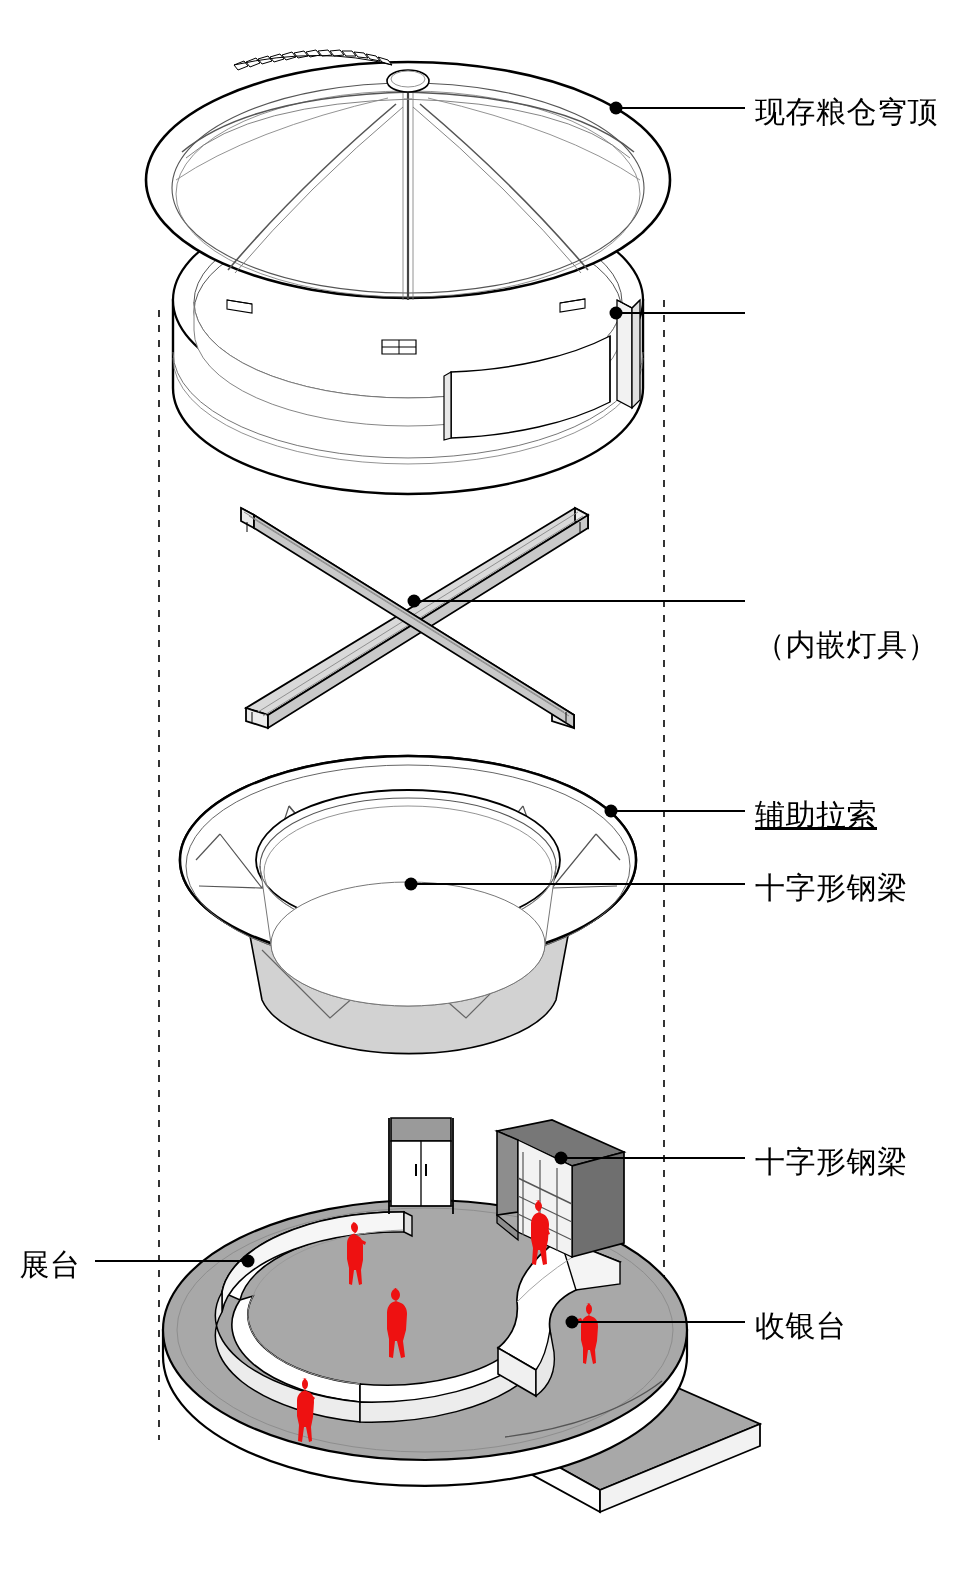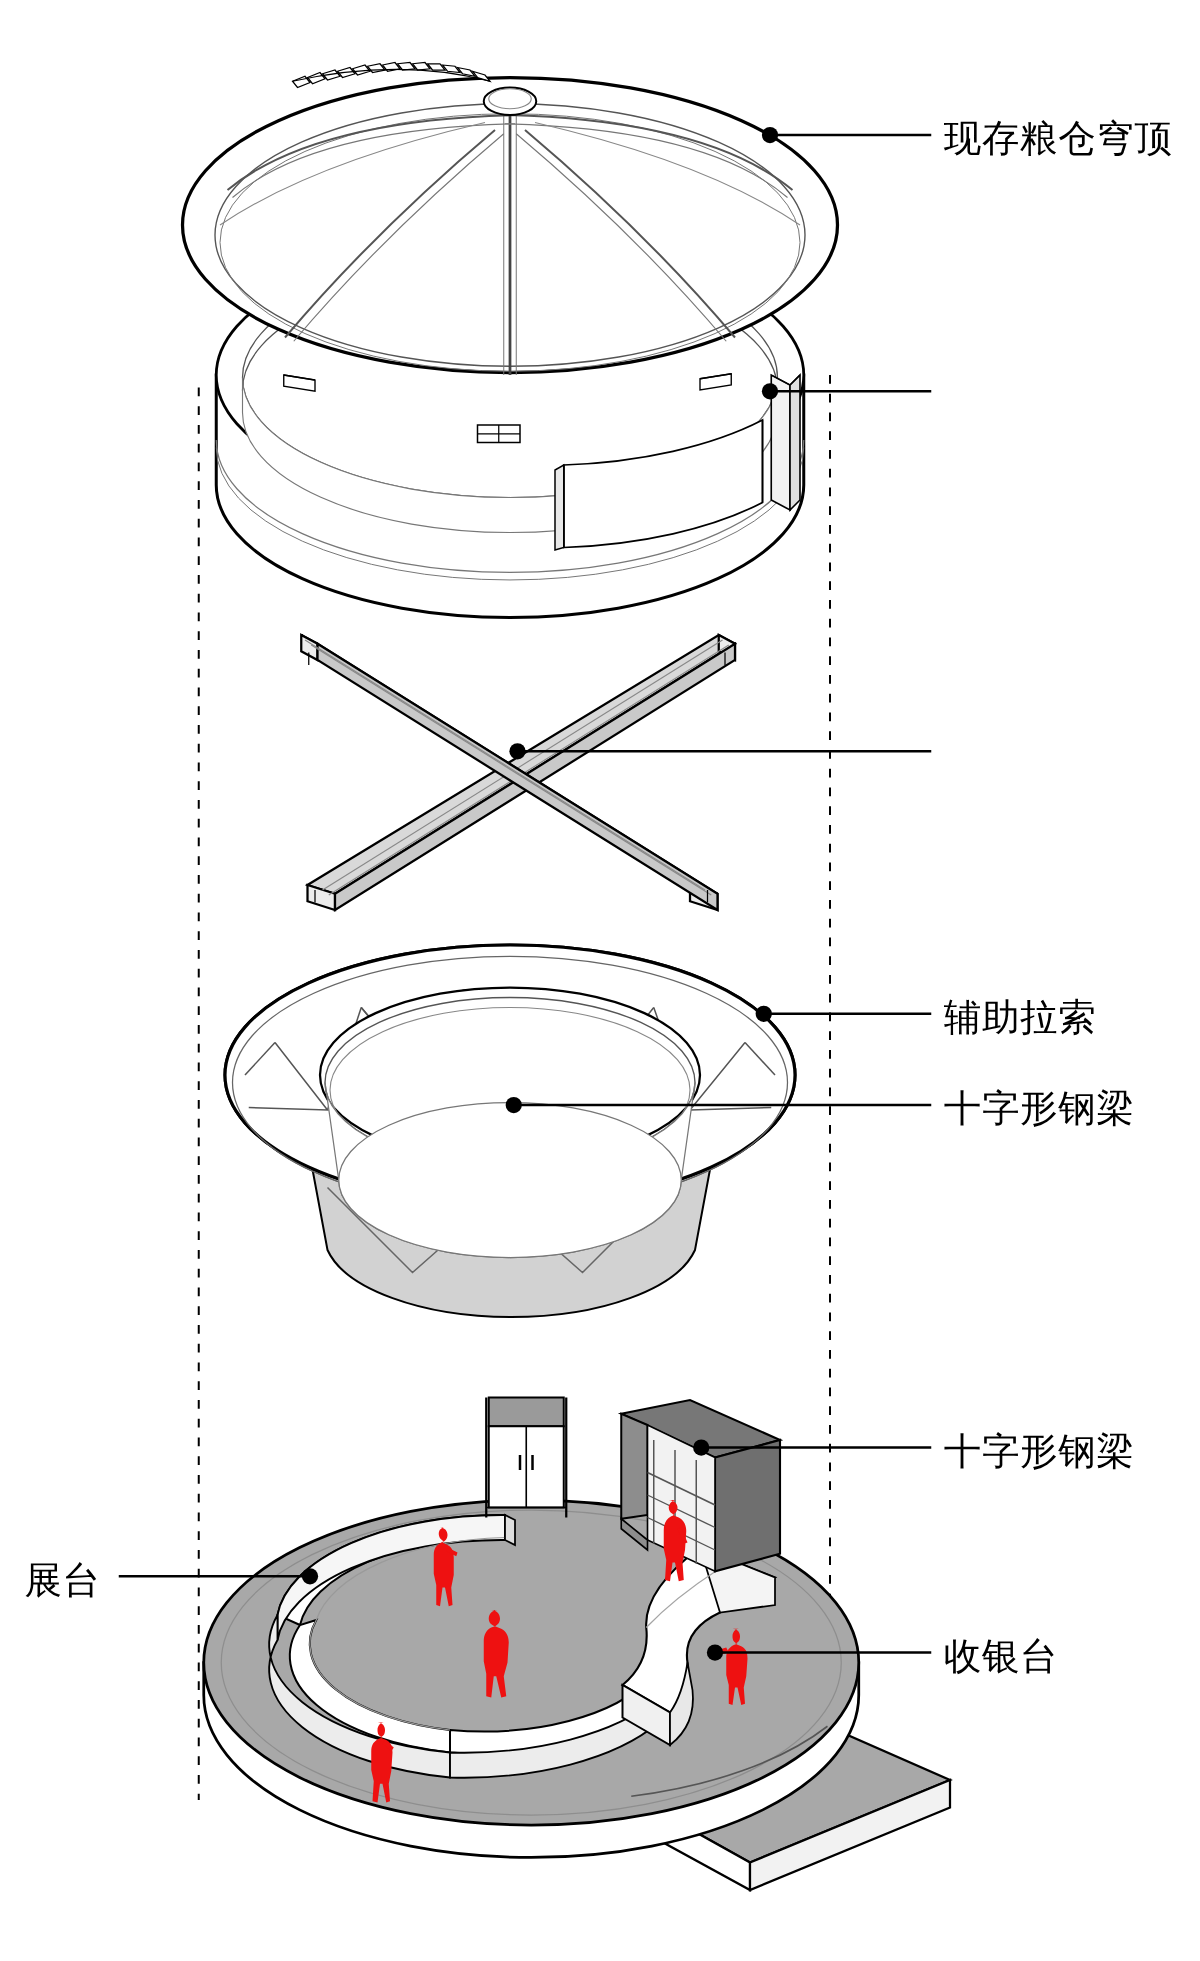--- a/index.html
+++ b/index.html
@@ -395,22 +395,23 @@
       <g>
         <line x1="572" y1="1322" x2="745" y2="1322" stroke="#000" stroke-width="2"></line>
         <circle cx="572" cy="1322" r="6.5" fill="#000"></circle>
       </g>
     </g>
   </svg>
 
   <div class="label-text" style="left:755px; top:92px;">现存粮仓穹顶</div>
 
 
-
-  <div class="label-text" style="left:755px; top:795px;">辅助拉索</div>
+  <div class="label-text" style="left:755px; top:625px;">（内嵌灯具）</div>
+
+  <div class="label-text" style="left:755px; top:795px;text-decoration:underline;">辅助拉索</div>
 
   <div class="label-text" style="left:755px; top:868px;">十字形钢梁</div>
 
   <div class="label-text" style="left:755px; top:1142px;">十字形钢梁</div>
 
   <div class="label-text label-left" style="left:10px; top:1245px; width:80px;">展台</div>
 
   <div class="label-text" style="left:755px; top:1306px;">收银台</div>
 
 </div>

